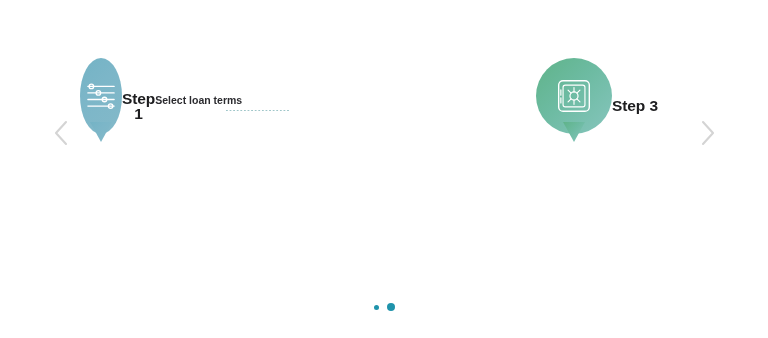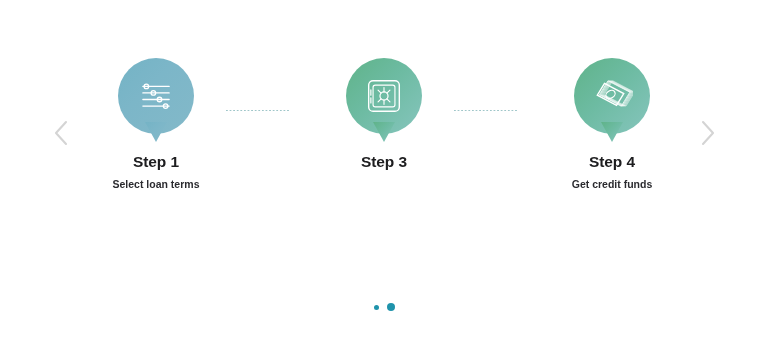--- a/index.html
+++ b/index.html
@@ -42,21 +42,20 @@
     left: 80px;
     right: 80px;
     top: 58px;
     display: flex;
     justify-content: space-between;
     align-items: flex-start;
   }
   .step {
     width: 152px;
     display: flex;
-    flex-direction: column;
     align-items: center;
     position: relative;
   }
 
   
   .connector {
     position: absolute;
     top: 52px;
     left: 100%;
     width: 64px;
@@ -209,41 +208,20 @@
           <g stroke="#ffffff" stroke-width="1.4" stroke-linecap="round">
             <line x1="9" y1="17" x2="9" y2="23"></line>
             <line x1="9" y1="26" x2="9" y2="32"></line>
           </g>
         </svg>
       </div>
       <div class="step-title">Step 3</div>
     </div>
 
 
-    <div class="step">
-
-      <div class="bubble">
-        <div class="disc grad-green"></div>
-        <div class="tail grad-green"></div>
-        <svg class="glyph" viewBox="0 0 48 48" fill="none">
-          <g stroke="#ffffff" stroke-width="1.1" opacity="0.95">
-            <path d="M18.4 6.6 L43.4 19.6 L33.6 35.6 L8.6 22.6 Z" transform="translate(6.4,0) rotate(0)" opacity="0.5"></path>
-            <path d="M18.4 6.6 L43.4 19.6 L33.6 35.6 L8.6 22.6 Z" transform="translate(5.3,0)" opacity="0.55"></path>
-            <path d="M18.4 6.6 L43.4 19.6 L33.6 35.6 L8.6 22.6 Z" transform="translate(4.2,0)" opacity="0.6"></path>
-            <path d="M18.4 6.6 L43.4 19.6 L33.6 35.6 L8.6 22.6 Z" transform="translate(3.1,0)" opacity="0.68"></path>
-            <path d="M18.4 6.6 L43.4 19.6 L33.6 35.6 L8.6 22.6 Z" transform="translate(2,0)" opacity="0.78"></path>
-            <path d="M18.4 6.6 L43.4 19.6 L33.6 35.6 L8.6 22.6 Z" transform="translate(1,0)" opacity="0.88"></path>
-          </g>
-          <path d="M15.4 9.6 L37.4 21.2 L29.2 34.6 L7.2 23 Z" stroke="#ffffff" stroke-width="1.6" fill="none"></path>
-          <ellipse cx="22.3" cy="22.1" rx="5.6" ry="4.2" transform="rotate(-31 22.3 22.1)" stroke="#ffffff" stroke-width="1.4" fill="none"></ellipse>
-        </svg>
-      </div>
-      <div class="step-title">Step 4</div>
-      <div class="step-desc">Get credit funds</div>
-    </div>
 
   </div>
 
   <div class="dots">
     <span class="dot small"></span>
     <span class="dot large"></span>
   </div>
 
 </div>
 

